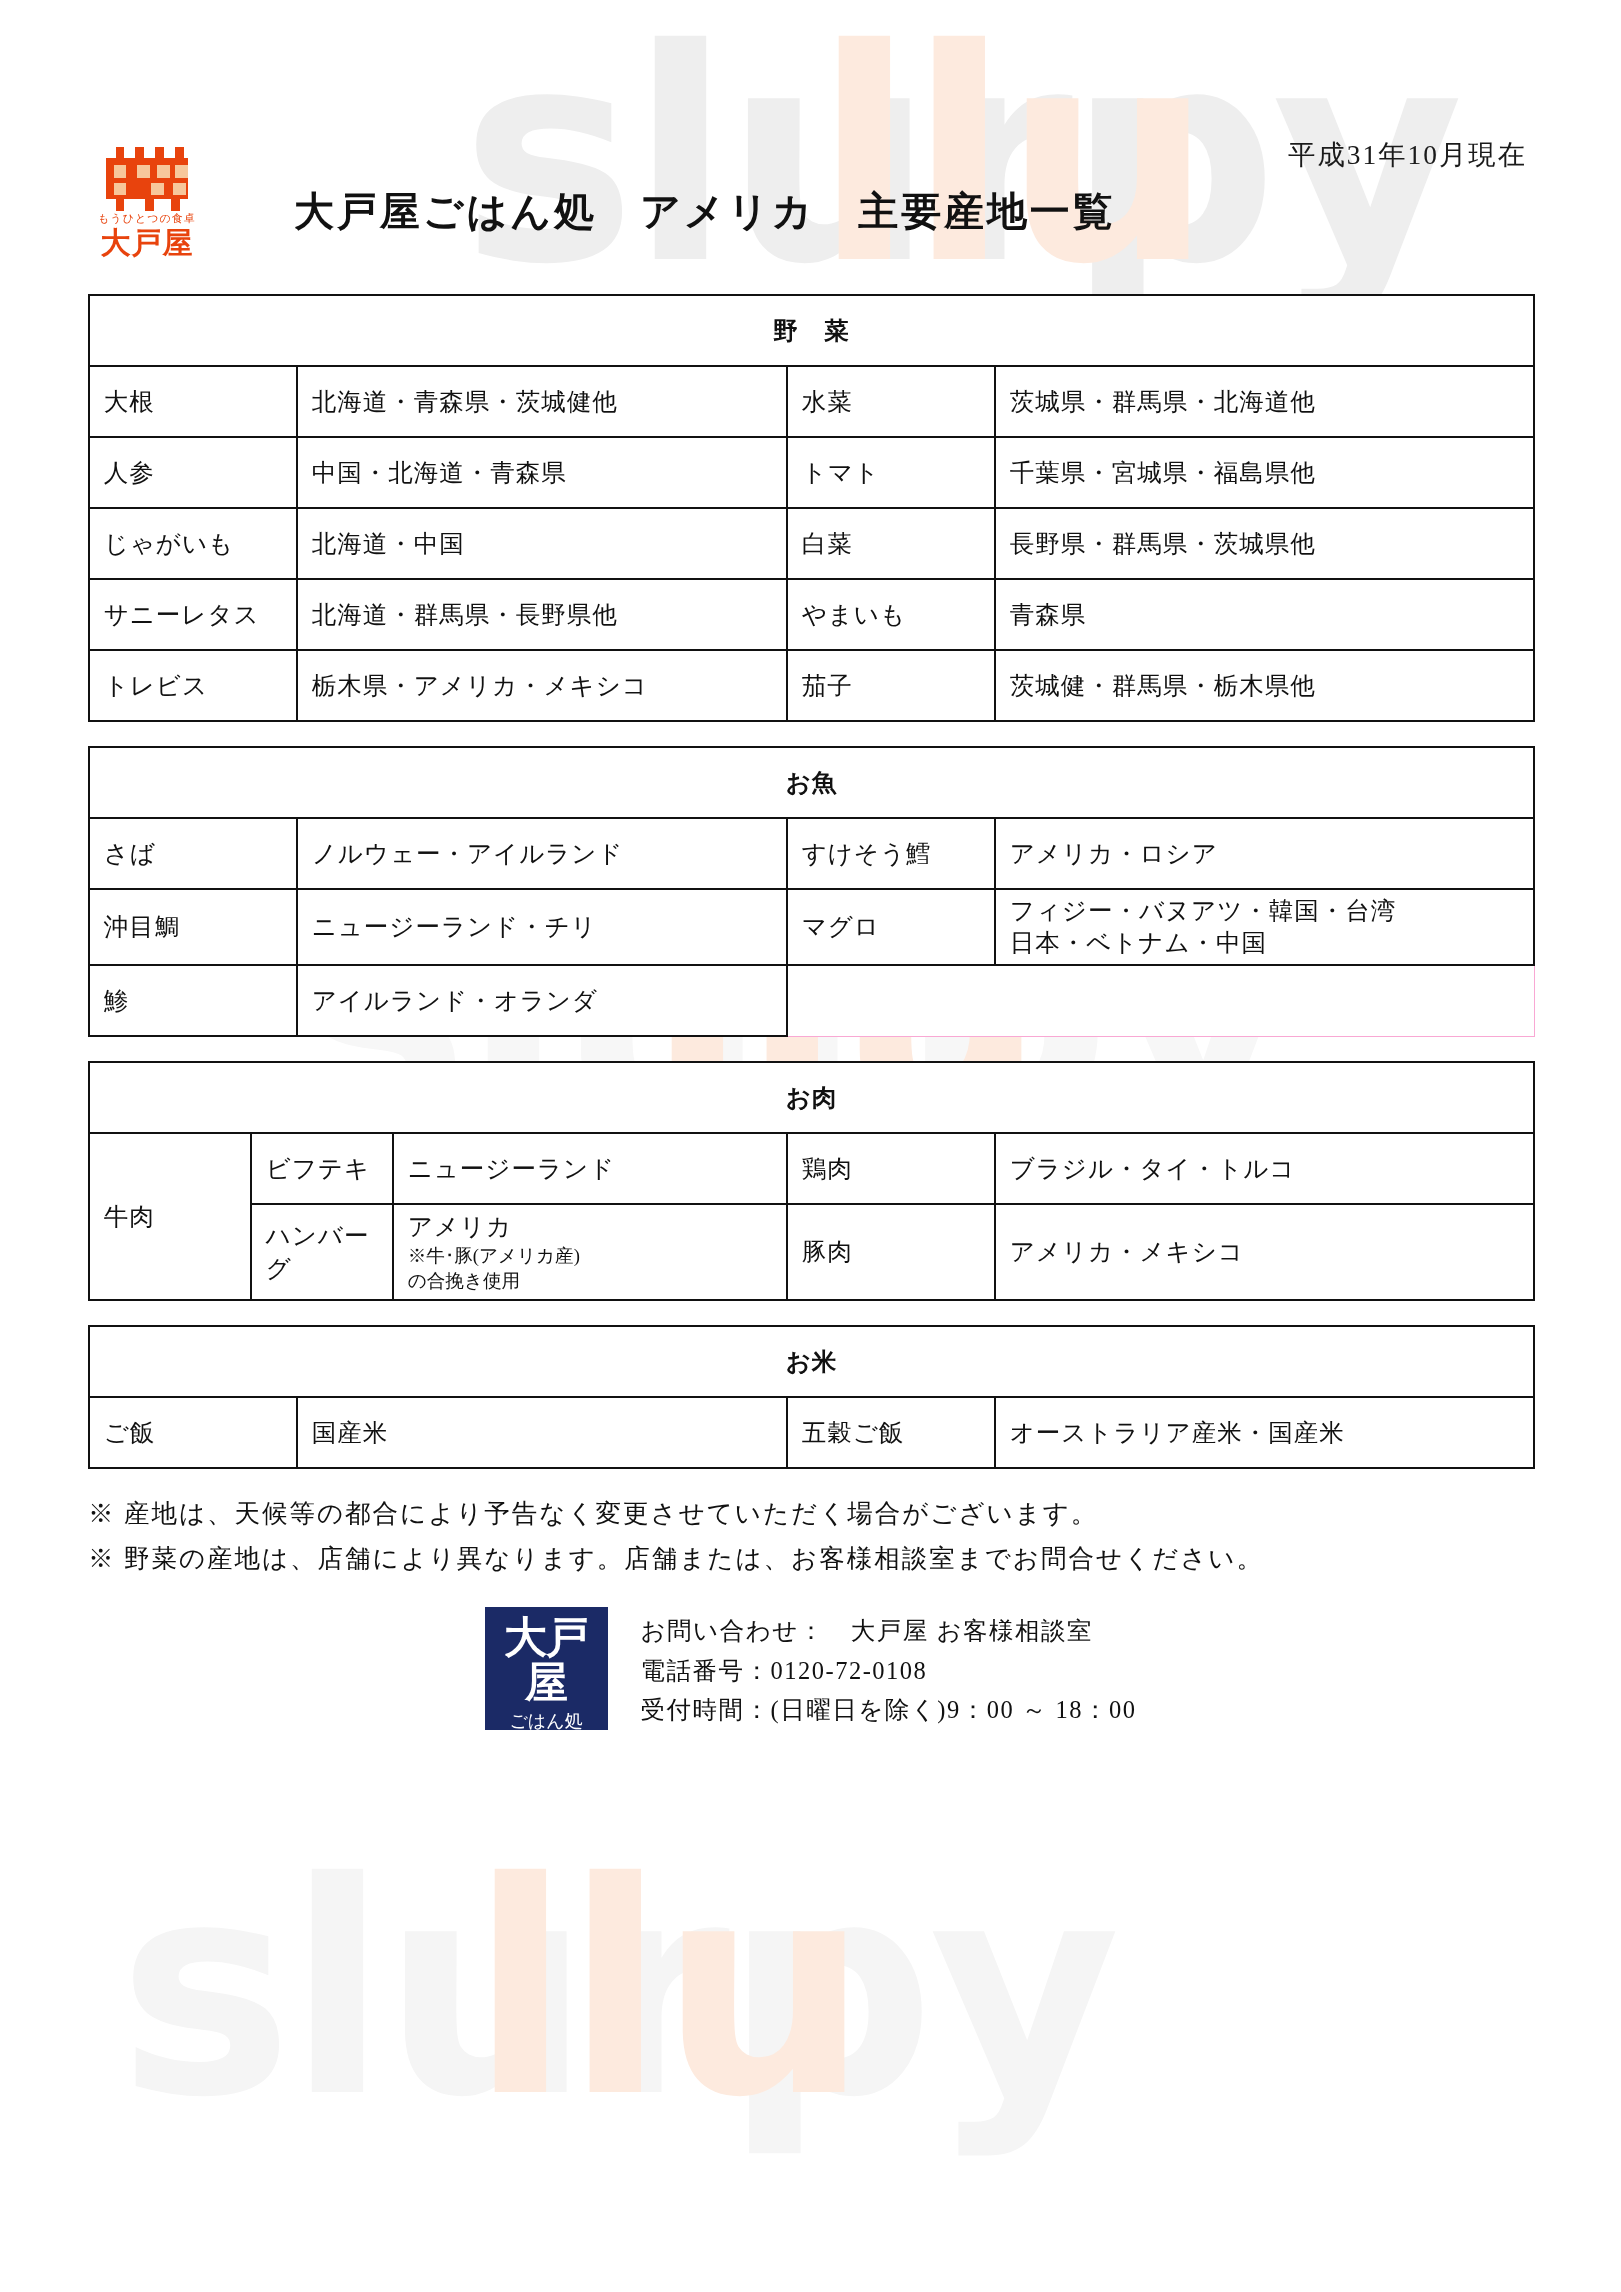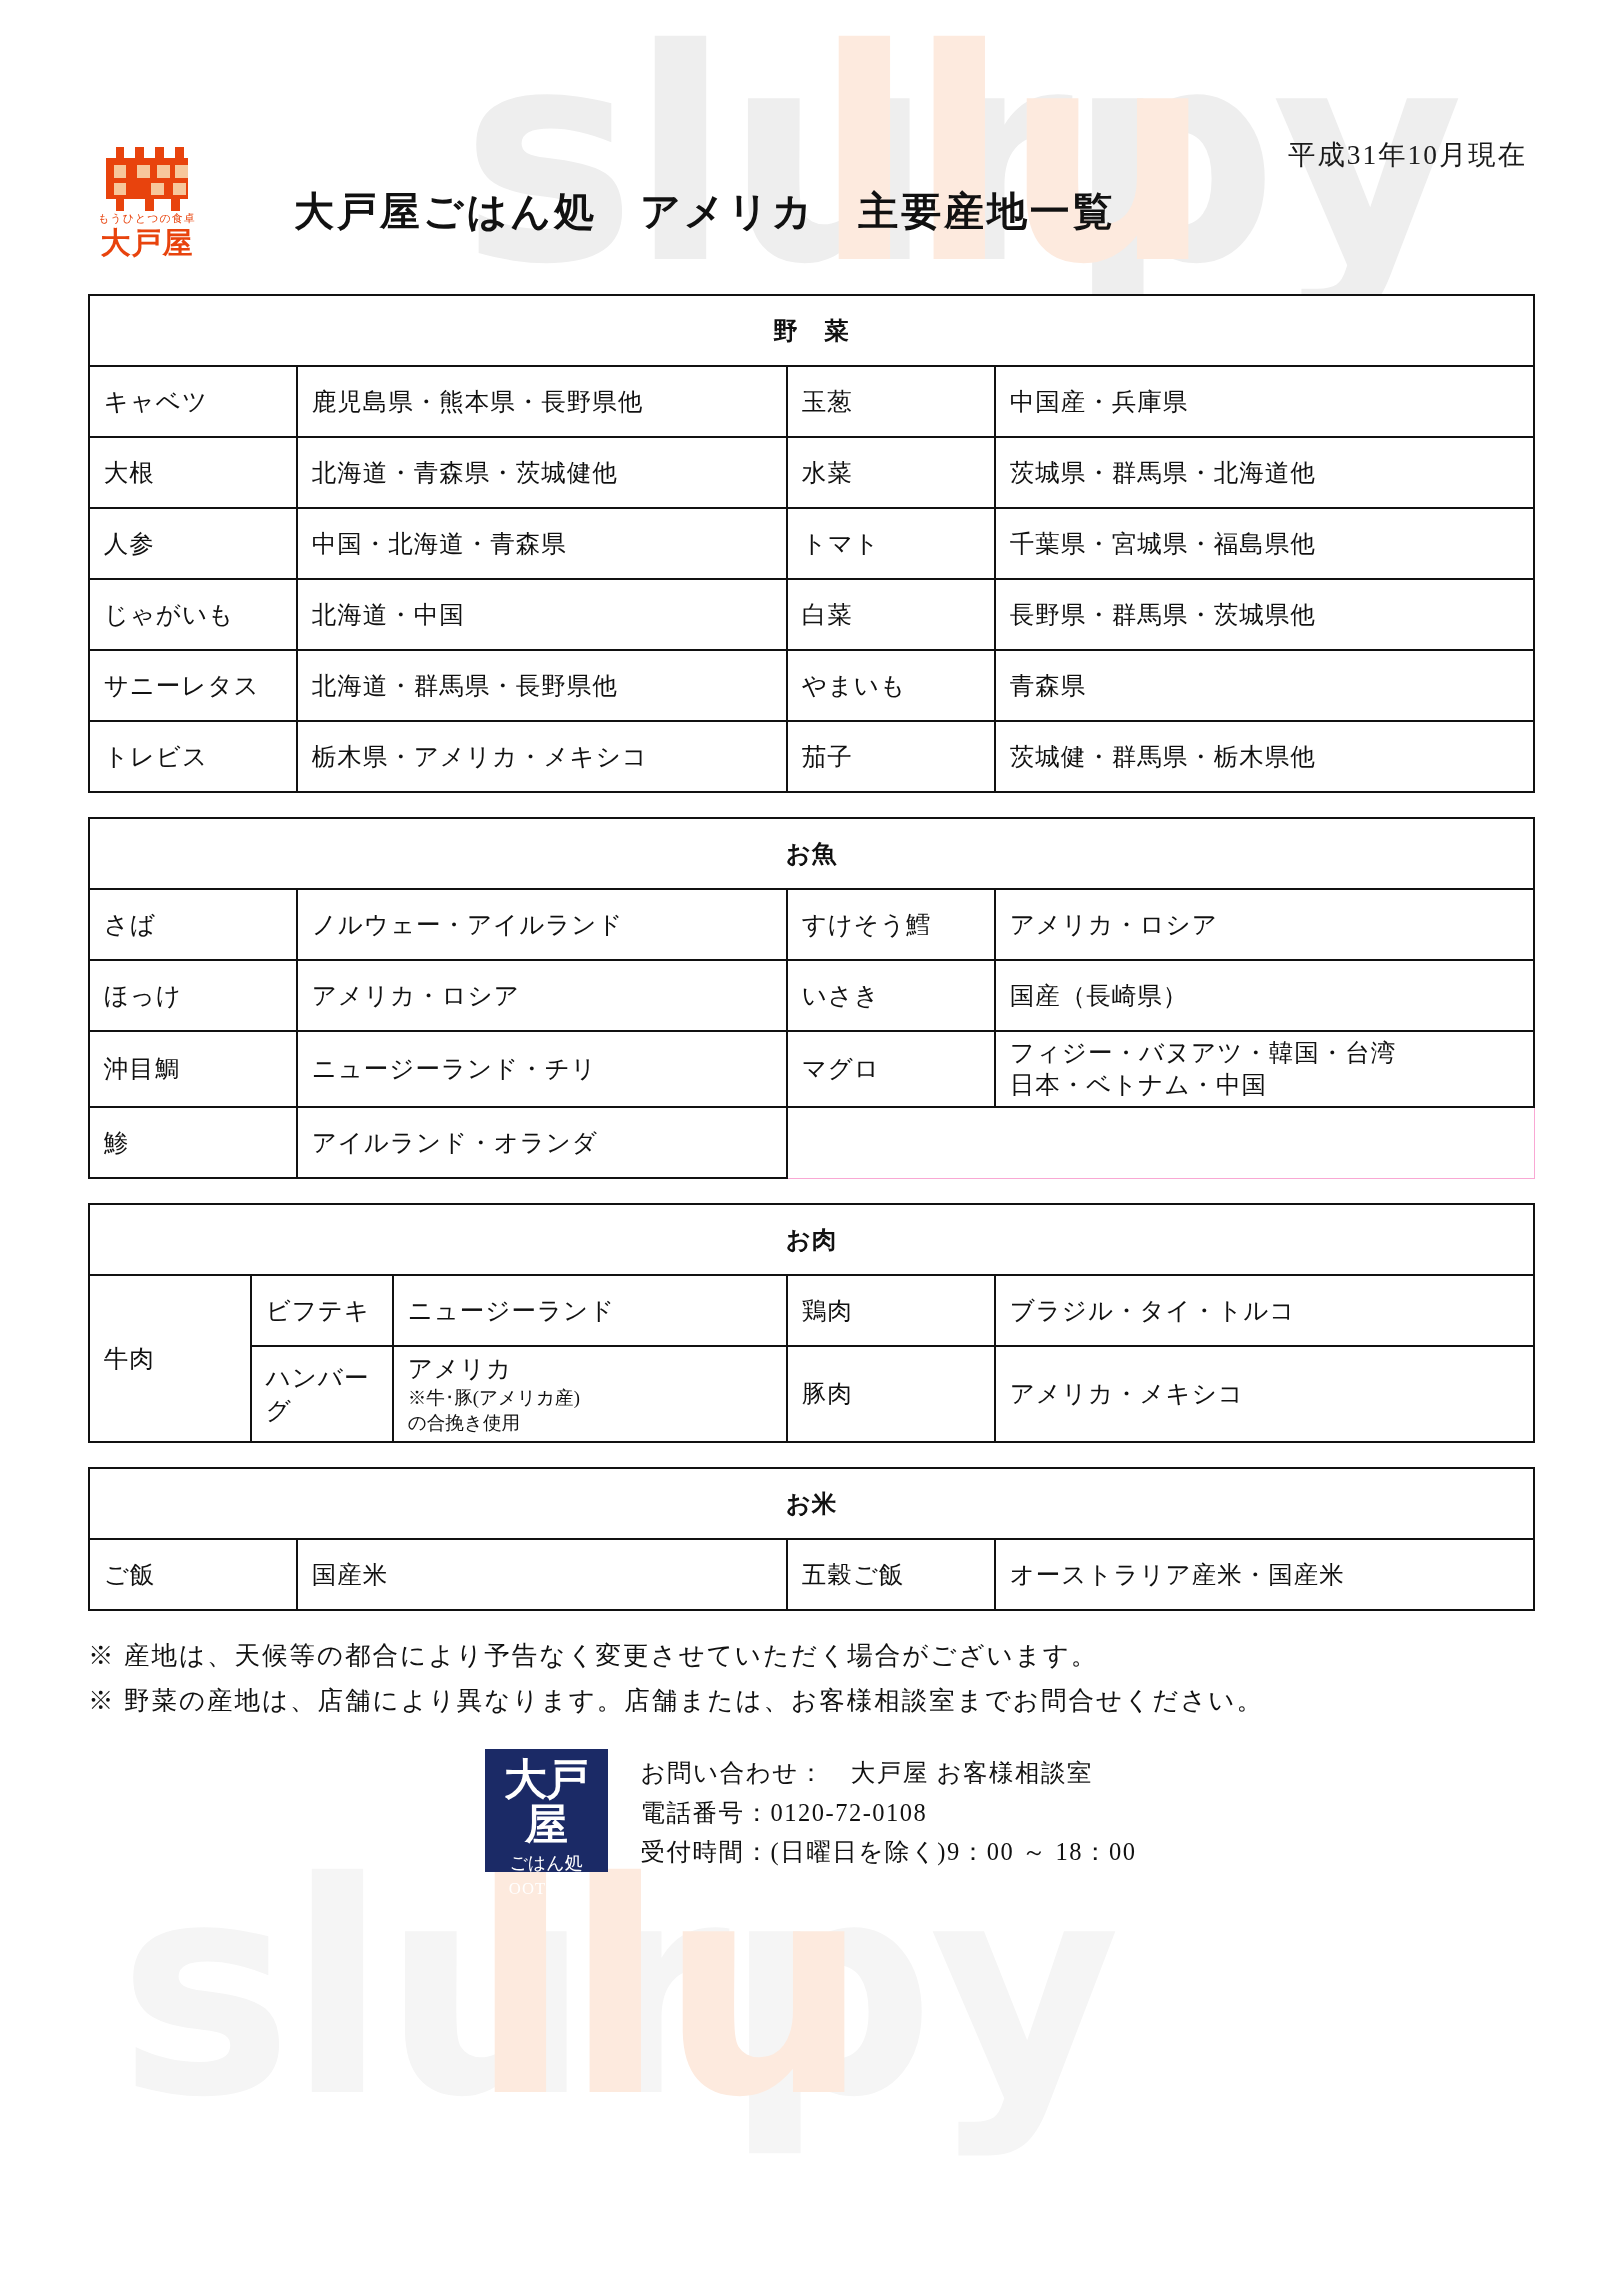--- a/index.html
+++ b/index.html
@@ -269,26 +269,20 @@
       <col style="width:208px">
         <col style="width:490px">
       <col style="width:208px">
         <col style="width:539px">
     </colgroup>
     <tbody>
       <tr>
         <td class="sec-head sec-veg" colspan="4">野　菜</td>
       </tr>
       <tr>
-        <td class="item">キャベツ</td>
-        <td class="val">鹿児島県・熊本県・長野県他</td>
-        <td class="item">玉葱</td>
-        <td class="val">中国産・兵庫県</td>
-      </tr>
-      <tr>
         <td class="item">大根</td>
         <td class="val-sm">北海道・青森県・茨城健他</td>
         <td class="item">水菜</td>
         <td class="val-sm">茨城県・群馬県・北海道他</td>
       </tr>
       <tr>
         <td class="item">人参</td>
         <td class="val-sm">中国・北海道・青森県</td>
         <td class="item">トマト</td>
         <td class="val-sm">千葉県・宮城県・福島県他</td>
@@ -323,26 +317,20 @@
     </colgroup>
     <tbody>
       <tr>
         <td class="sec-head sec-fish" colspan="4">お魚</td>
       </tr>
       <tr>
         <td class="item">さば</td>
         <td class="val">ノルウェー・アイルランド</td>
         <td class="item-sm">すけそう鱈</td>
         <td class="val">アメリカ・ロシア</td>
-      </tr>
-      <tr>
-        <td class="item">ほっけ</td>
-        <td class="val">アメリカ・ロシア</td>
-        <td class="item">いさき</td>
-        <td class="val">国産（長崎県）</td>
       </tr>
       <tr>
         <td class="item">沖目鯛</td>
         <td class="val">ニュージーランド・チリ</td>
         <td class="item">マグロ</td>
         <td class="val-sm">
           <div class="two-line">フィジー・バヌアツ・韓国・台湾</div>
           <div class="two-line">日本・ベトナム・中国</div>
         </td>
       </tr>

